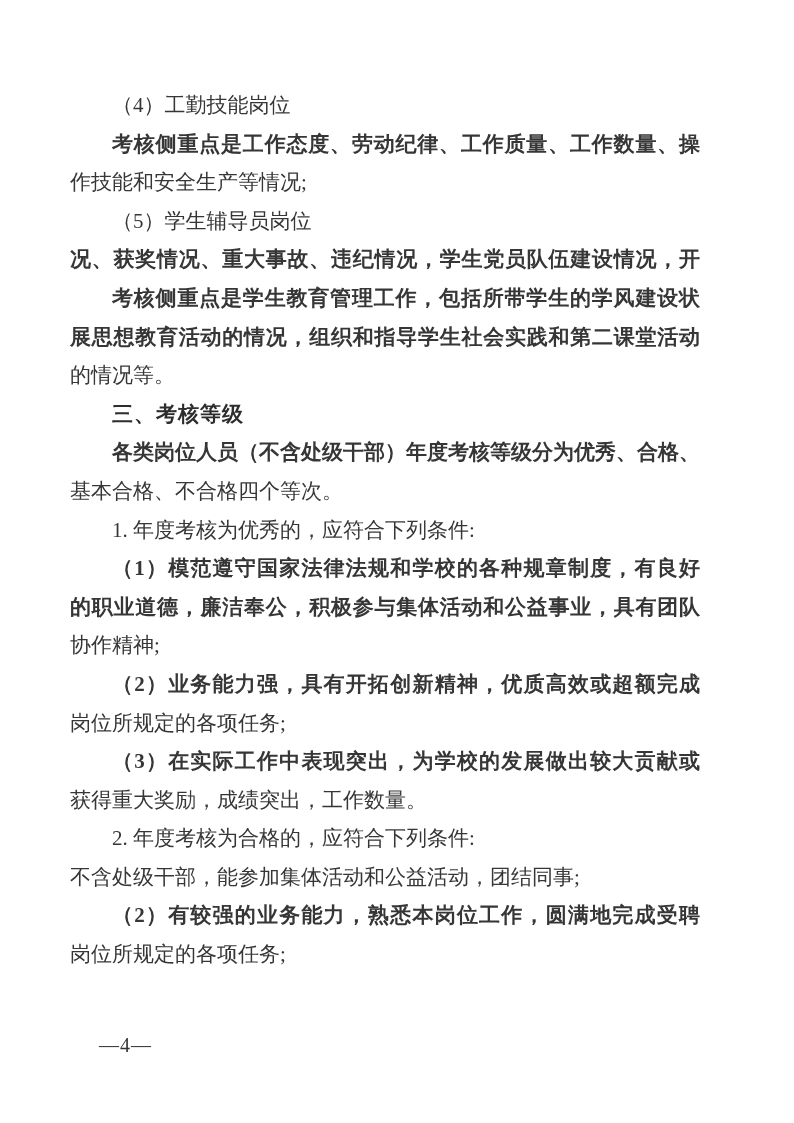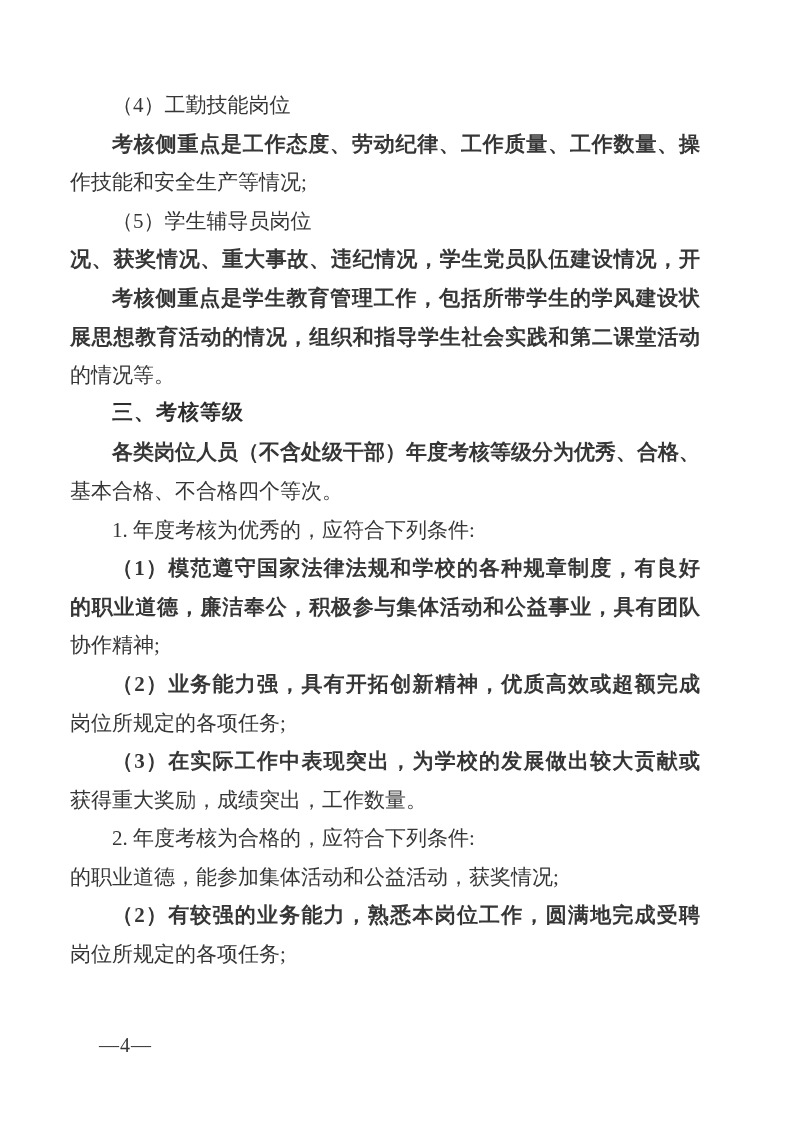--- a/index.html
+++ b/index.html
@@ -31,21 +31,21 @@
   
   .i { text-indent: 42px; }
   
   .j {
     text-align: justify;
     text-align-last: justify;
     font-weight: bold;
   }
   
   .b {
-    font-family: Liberation Mono, monospace;
+    font-family: Liberation Sans, sans-serif;
     font-weight: 700;
     color: #2d2d2d;
     letter-spacing: 1px;
   }
   .footer {
     position: absolute;
     left: 99px;
     top: 1031px;
     color: #363636;
     font-family: "Liberation Serif", "DejaVu Serif", serif;
@@ -73,20 +73,20 @@
     <div class="line">基本合格、不合格四个等次。</div>
     <div class="line i">1. 年度考核为优秀的，应符合下列条件:</div>
     <div class="line i j">（1）模范遵守国家法律法规和学校的各种规章制度，有良好</div>
     <div class="line j">的职业道德，廉洁奉公，积极参与集体活动和公益事业，具有团队</div>
     <div class="line">协作精神;</div>
     <div class="line i j">（2）业务能力强，具有开拓创新精神，优质高效或超额完成</div>
     <div class="line">岗位所规定的各项任务;</div>
     <div class="line i j">（3）在实际工作中表现突出，为学校的发展做出较大贡献或</div>
     <div class="line">获得重大奖励，成绩突出，工作数量。</div>
     <div class="line i">2. 年度考核为合格的，应符合下列条件:</div>
-    <div class="line">的职业道德，能参加集体活动和公益活动，获奖情况;</div>
+    <div class="line">不含处级干部，能参加集体活动和公益活动，团结同事;</div>
     <div class="line i j">（2）有较强的业务能力，熟悉本岗位工作，圆满地完成受聘</div>
     <div class="line">岗位所规定的各项任务;</div>
   </div>
 
   <div class="footer">—4—</div>
 
 </div>
 
 </body></html>

